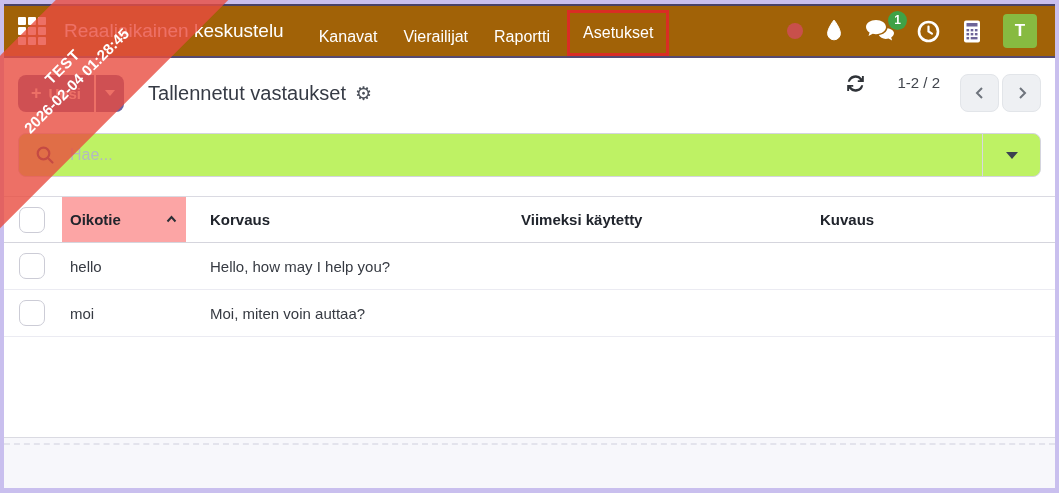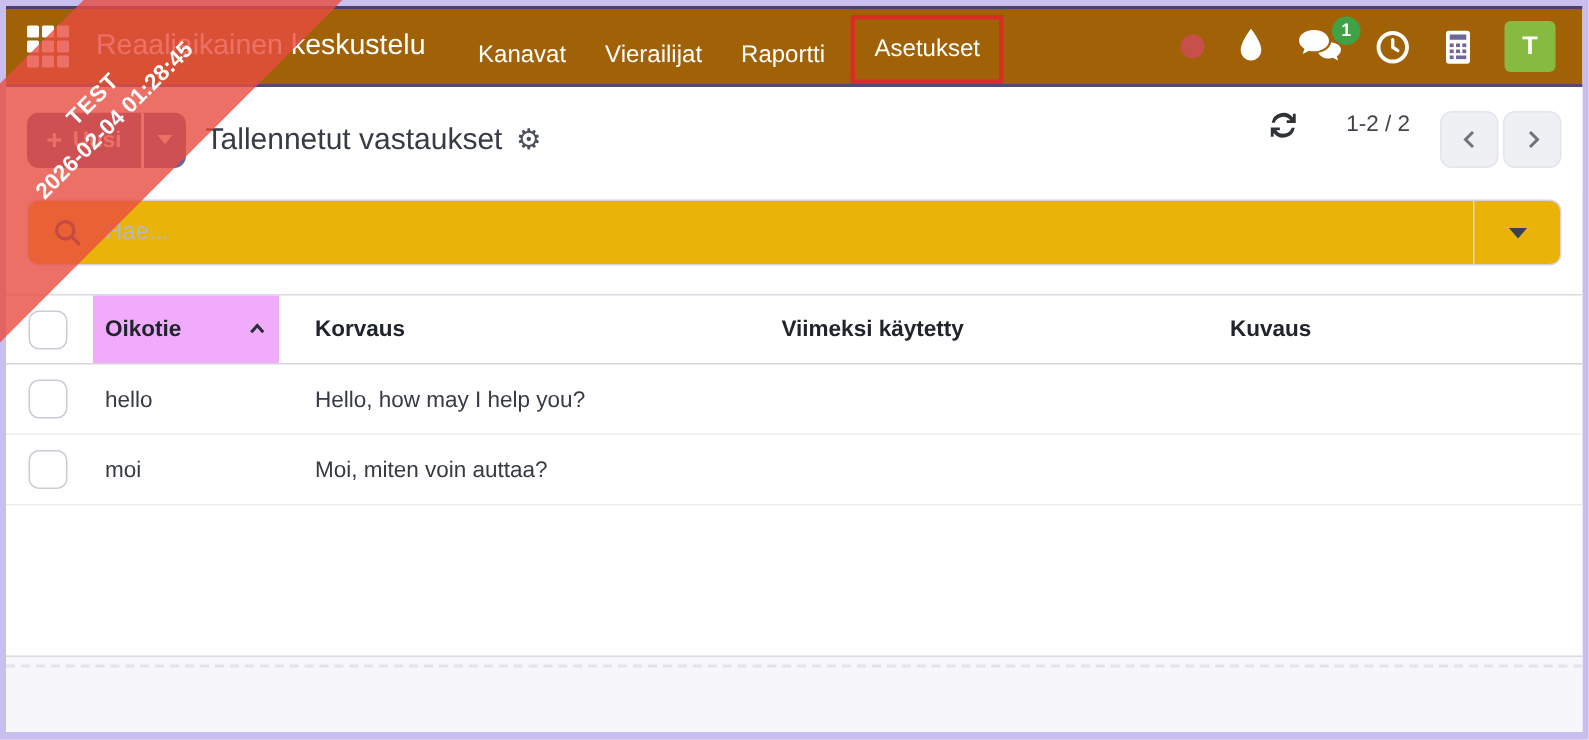--- a/index.html
+++ b/index.html
@@ -45,35 +45,35 @@
   .control-bar { height: 70px; display: flex; align-items: center; padding: 0 14px; background: #fff; }
   .btn-new { height: 37px; display: flex; border-radius: 8px; overflow: hidden; flex: none; cursor: pointer; }
   .btn-new-main {
     background: #6b61a1; color: #fff; padding: 0 13px; font-size: 15px; font-weight: 600;
     display: flex; align-items: center; gap: 7px;
   }
   .plus { font-size: 18px; font-weight: 700; line-height: 1; }
   .btn-new-toggle { background: #6b61a1; width: 30px; border-left: 2px solid #fff;
     display: flex; align-items: center; justify-content: center; }
   .caret-down { width: 0; height: 0; border-left: 5px solid transparent; border-right: 5px solid transparent; border-top: 6px solid #fff; }
-  .view-title { font-size: 20px; color: #363b45; margin-left: 13px; white-space: nowrap; }
+  .view-title { font-size: 20px; color: #363b45; margin-left: 24px; white-space: nowrap; }
   .gear { font-family: "DejaVu Sans", sans-serif; font-size: 19px; color: #4b505a; margin-left: 9px; cursor: pointer; }
   .pager { margin-left: auto; display: flex; }
   .refresh { margin-right: 32px; cursor: pointer; display: flex; }
   .pager-range { font-size: 15px; color: #41454d; margin-right: 20px; white-space: nowrap; }
   .pg-btn {
     width: 39px; height: 38px; border: 1px solid #e2e5e9; background: #eef0f3; border-radius: 8px;
     display: flex; align-items: center; justify-content: center; cursor: pointer;
   }
   .pg-btn + .pg-btn { margin-left: 3px; }
 
   
   .search-row {
     margin: 5px 14px 0; height: 44px; border: 1px solid #d4d4de; border-radius: 8px;
-    display: flex; align-items: center; background: #eab308;
+    display: flex; align-items: center; background: #bef264;
   }
   .search-icon { margin: 0 15px 0 16px; display: flex; }
   .search-input { flex: 1; border: none; outline: none; font-size: 16px; color: #333;
     font-family: "Liberation Sans", sans-serif; background: transparent; height: 100%; }
   .search-input::placeholder { color: #b3b8c2; }
   .search-toggle { width: 58px; height: 100%; border-left: 1px solid #d8d8e0;
     display: flex; align-items: center; justify-content: center; cursor: pointer; }
   .caret-dark { width: 0; height: 0; border-left: 6px solid transparent; border-right: 6px solid transparent; border-top: 7px solid #3c4250; }
 
   
@@ -82,21 +82,21 @@
     border-top: 1px solid #dadae2; border-bottom: 1px solid #d5d5dd;
     font-size: 15px; font-weight: 700; color: #20242c;
   }
   .row { height: 47px; display: flex; border-bottom: 1px solid #ebebf2; font-size: 15px; color: #363a42; }
   .cell { display: flex; align-items: center; }
   .col-sel { width: 58px; padding-left: 15px; flex: none; }
   .col-shortcut { width: 124px; padding-left: 8px; flex: none; }
   .col-sub { width: 328px; padding-left: 24px; flex: none; }
   .col-desc { width: 242px; padding-left: 7px; flex: none; }
   .col-last { flex: 1; padding-left: 7px; }
-  .list-header .col-shortcut { background: #f0abfc; justify-content: space-between; padding-right: 8px; }
+  .list-header .col-shortcut { background: #fca5a5; justify-content: space-between; padding-right: 8px; }
   .checkbox { width: 26px; height: 26px; border: 1px solid #ccccd6; border-radius: 7px; background: #fff; cursor: pointer; }
   .filler { height: 100px; background: #fff; }
   .footer-strip { height: 51px; background: #f7f7fb; border-top: 1px solid #dadae2; }
   .footer-strip .dash { margin-top: 5px; border-top: 2px dashed #e3e3ec; }
 
   
   .ribbon {
     position: absolute; left: -136px; top: 12px; width: 410px; height: 122px;
     background: rgba(232, 76, 64, 0.8); transform: rotate(-45deg); z-index: 60;
     display: flex; flex-direction: column; align-items: center; justify-content: center;

